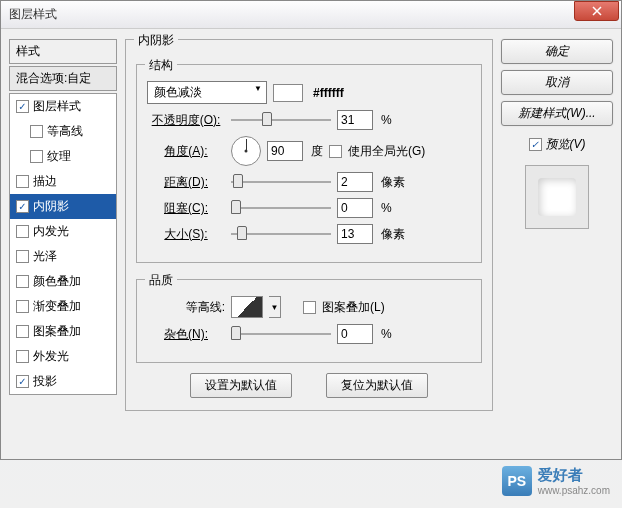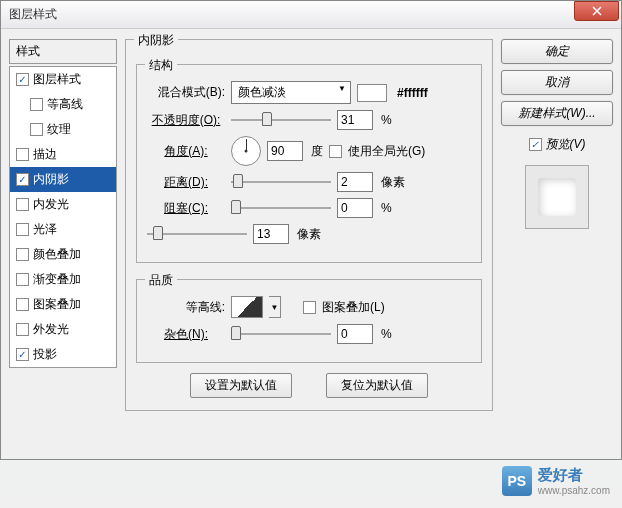--- a/index.html
+++ b/index.html
@@ -62,20 +62,21 @@
     <span class="titlebar-text">图层样式</span>
     <div class="close-btn">
       <svg viewBox="0 0 10 10">
           <path d="M1 1 L9 9 M9 1 L1 9" stroke="white" stroke-width="1.5"></path>
         </svg>
     </div>
   </div>
   <div class="content">
     <div class="left-panel">
       <div class="styles-header">样式</div>
+      <div class="blend-options">混合选项:自定</div>
       <div class="style-list" id="style-list">
           <div class="style-item">
             <span class="checkbox checked"></span>
             <span>图层样式</span>
           </div>
           <div class="style-item" style="padding-left: 20px;">
             <span class="checkbox"></span>
             <span>等高线</span>
           </div>
           <div class="style-item" style="padding-left: 20px;">
@@ -119,21 +120,20 @@
             <span>投影</span>
           </div>
         </div>
     </div>
     <div class="main-panel">
       <div class="fieldset">
         <span class="fieldset-title">内阴影</span>
         <div class="sub-fieldset">
           <span class="sub-fieldset-title">结构</span>
           <div class="row">
-            <span class="row-label-plain">混合模式(B):</span>
             <div class="dropdown">颜色减淡</div>
             <div class="color-swatch"></div>
             <span class="hex-text">#ffffff</span>
           </div>
           <div class="row">
             <span class="row-label">不透明度(O):</span>
             <div class="slider">
                 <div class="slider-track">
                   <div class="slider-thumb" style="left:31%"></div>
                 </div>
@@ -163,20 +163,21 @@
             <span class="row-label">阻塞(C):</span>
             <div class="slider">
                 <div class="slider-track">
                   <div class="slider-thumb" style="left:0%"></div>
                 </div>
               </div>
             <input class="num-input" value="0" style="">
             <span class="unit">%</span>
           </div>
           <div class="row">
+            <span class="row-label">大小(S):</span>
             <div class="slider">
                 <div class="slider-track">
                   <div class="slider-thumb" style="left:6%"></div>
                 </div>
               </div>
             <input class="num-input" value="13" style="">
             <span class="unit">像素</span>
           </div>
         </div>
         <div class="sub-fieldset">

